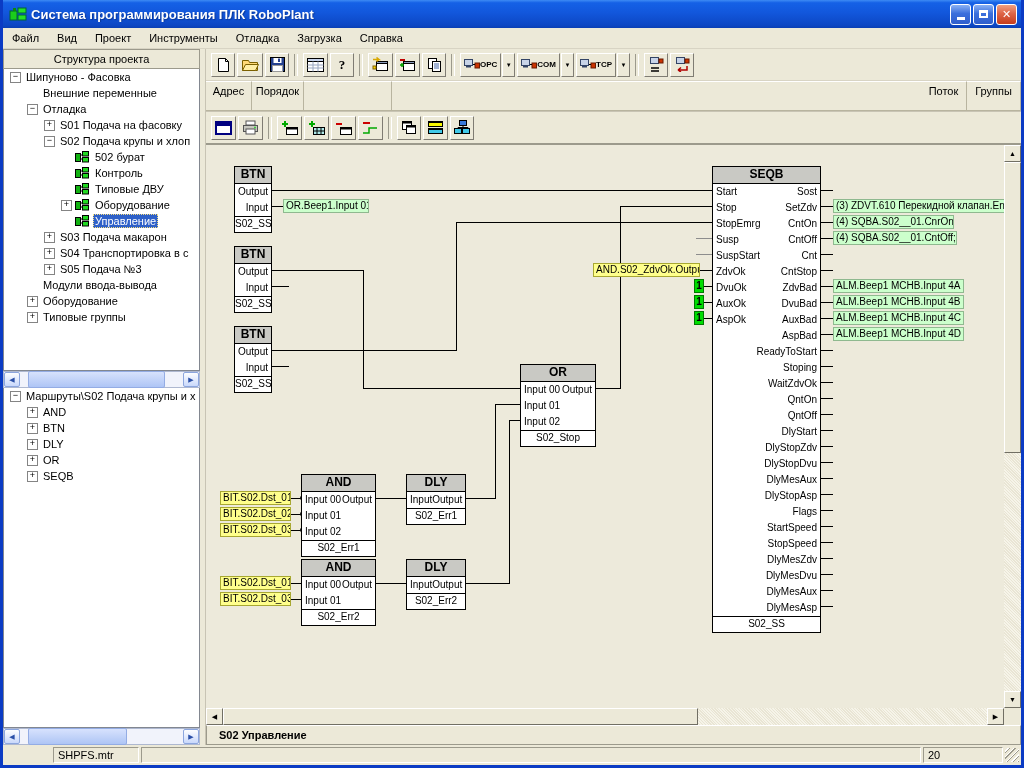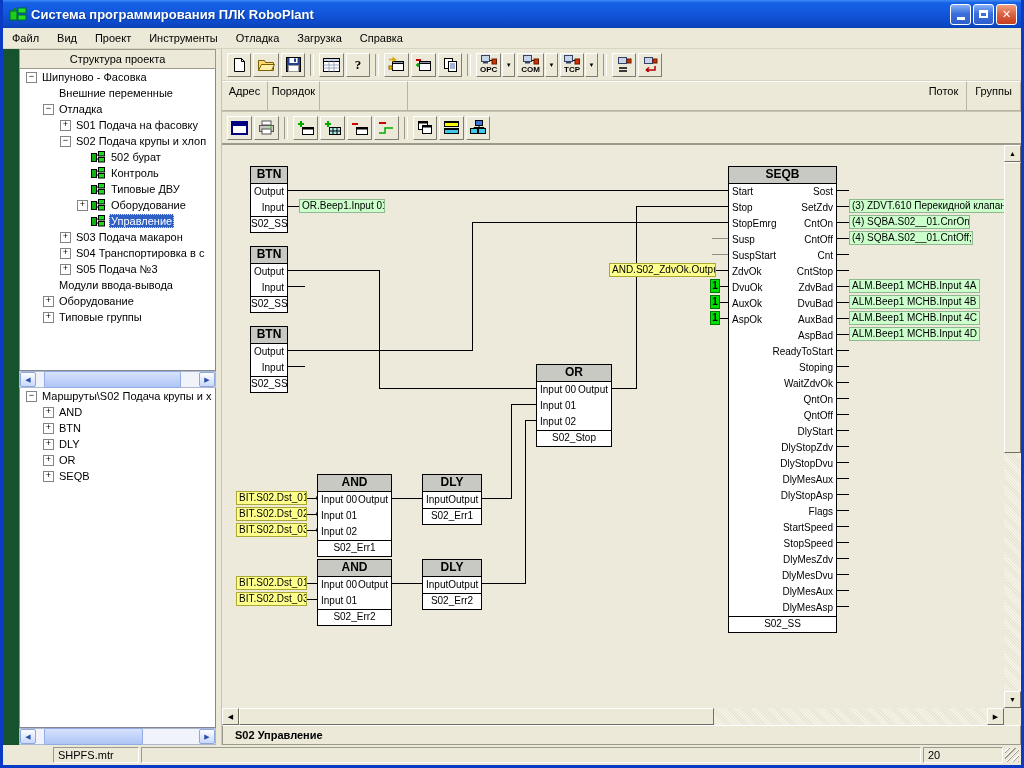--- a/index.html
+++ b/index.html
@@ -18,21 +18,21 @@
     background:linear-gradient(180deg,#8AB1F4,#3B6FDC 45%,#2F5ECC);box-sizing:border-box;}
   .capbtn.close{background:linear-gradient(180deg,#F0A080,#DE6547 45%,#C63D1C);}
   .capbtn .minglyph{width:8px;height:3px;background:#fff;margin-top:8px;}
   .capbtn .maxglyph{width:9px;height:8px;border:2px solid #fff;border-top-width:3px;box-sizing:border-box;}
   
   #menubar{height:20px;flex:0 0 20px;display:flex;align-items:center;background:#ECE9D8;
     border-bottom:1px solid #D8D4C4;font-size:11px;}
   .menu-item{padding:2px 9px;color:#000;}
   
   #main{flex:1;display:flex;min-height:0;}
-  #leftpanel{width:197px;flex:0 0 197px;display:flex;flex-direction:column;min-height:0;margin-left:16px;}
+  #leftpanel{width:197px;flex:0 0 197px;display:flex;flex-direction:column;min-height:0;}
   .panelhdr{height:18px;flex:0 0 18px;border:1px solid #9C9A8C;background:#ECE9D8;
     display:flex;align-items:center;justify-content:center;font-size:11px;color:#000;}
   .treebox{background:#fff;border:1px solid #828790;border-top:none;overflow:hidden;font-size:11px;position:relative;}
   #tree1{height:301px;flex:0 0 301px;}
   #tree2{flex:1;}
   .titem{height:16px;display:flex;align-items:center;white-space:nowrap;}
   .expander{width:9px;height:9px;flex:0 0 9px;border:1px solid #848484;background:#fff;
     font-size:9px;line-height:7px;text-align:center;color:#000;box-sizing:content-box;margin-right:3px;}
   .expspacer{width:14px;flex:0 0 14px;}
   .tlabel{padding:0 2px;color:#000;}
@@ -50,21 +50,21 @@
   #splitter{width:5px;flex:0 0 5px;background:#ECE9D8;}
   
   #rightarea{flex:1;display:flex;flex-direction:column;min-width:0;border-left:1px solid #C8C4B4;}
   .toolbar{display:flex;align-items:center;background:#ECE9D8;padding:2px 4px;box-sizing:border-box;}
   #toolbar1{height:32px;flex:0 0 32px;border-bottom:1px solid #D8D4C4;}
   #toolbar3{height:32px;flex:0 0 32px;border-bottom:1px solid #9C9A8C;}
   .tbtn{min-width:24px;height:24px;margin:0 1px;display:flex;align-items:center;justify-content:center;
     background:#ECE9D8;border-top:1px solid #fff;border-left:1px solid #fff;
     border-right:1px solid #7F7C73;border-bottom:1px solid #7F7C73;box-sizing:border-box;padding:1px 3px;}
   .tbtn .tlab{font-size:8px;font-weight:bold;margin-top:-1px;}
-  .tbtn.stack{flex-direction:column;justify-content:flex-start;}
+  .tbtn.stack{flex-direction:row;justify-content:flex-start;}
   .tdrop{width:13px;height:24px;margin:0 1px 0 0;display:flex;align-items:center;justify-content:center;
     font-size:6px;background:#ECE9D8;border-top:1px solid #fff;border-left:1px solid #fff;
     border-right:1px solid #7F7C73;border-bottom:1px solid #7F7C73;box-sizing:border-box;}
   .tsep{width:2px;height:22px;margin:0 4px;border-left:1px solid #9C9A8C;border-right:1px solid #fff;}
   
   #toolbar2{height:30px;flex:0 0 30px;display:flex;background:#ECE9D8;border-bottom:1px solid #C8C4B4;
     font-size:11px;}
   .colcell{border-right:1px solid #B8B49F;border-bottom:1px solid #B8B49F;border-top:1px solid #fff;
     display:flex;align-items:flex-start;justify-content:center;padding-top:3px;box-sizing:border-box;color:#000;}
   .colflex{flex:1;border-bottom:1px solid #B8B49F;border-top:1px solid #fff;}

